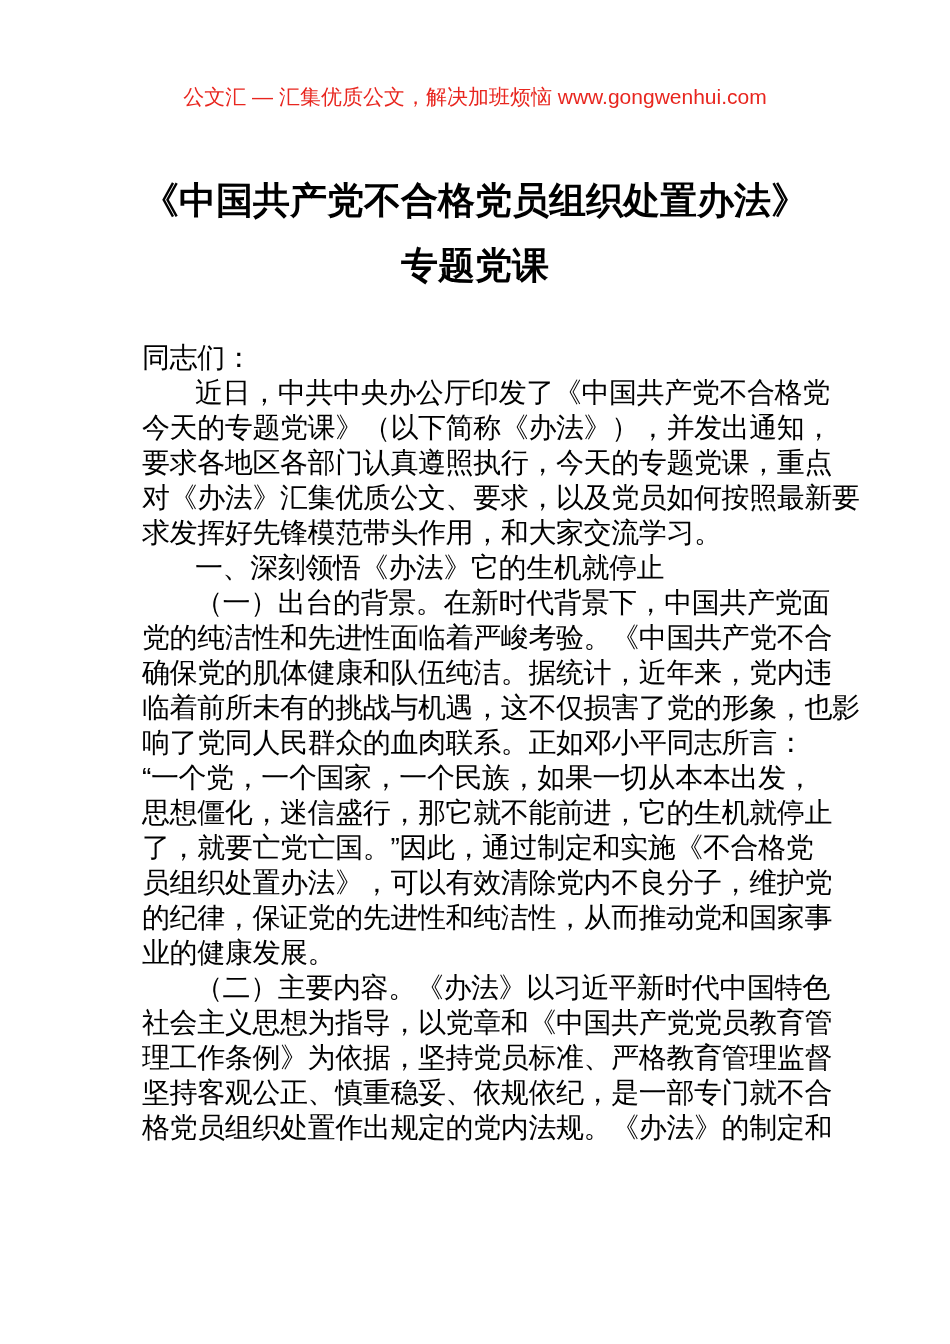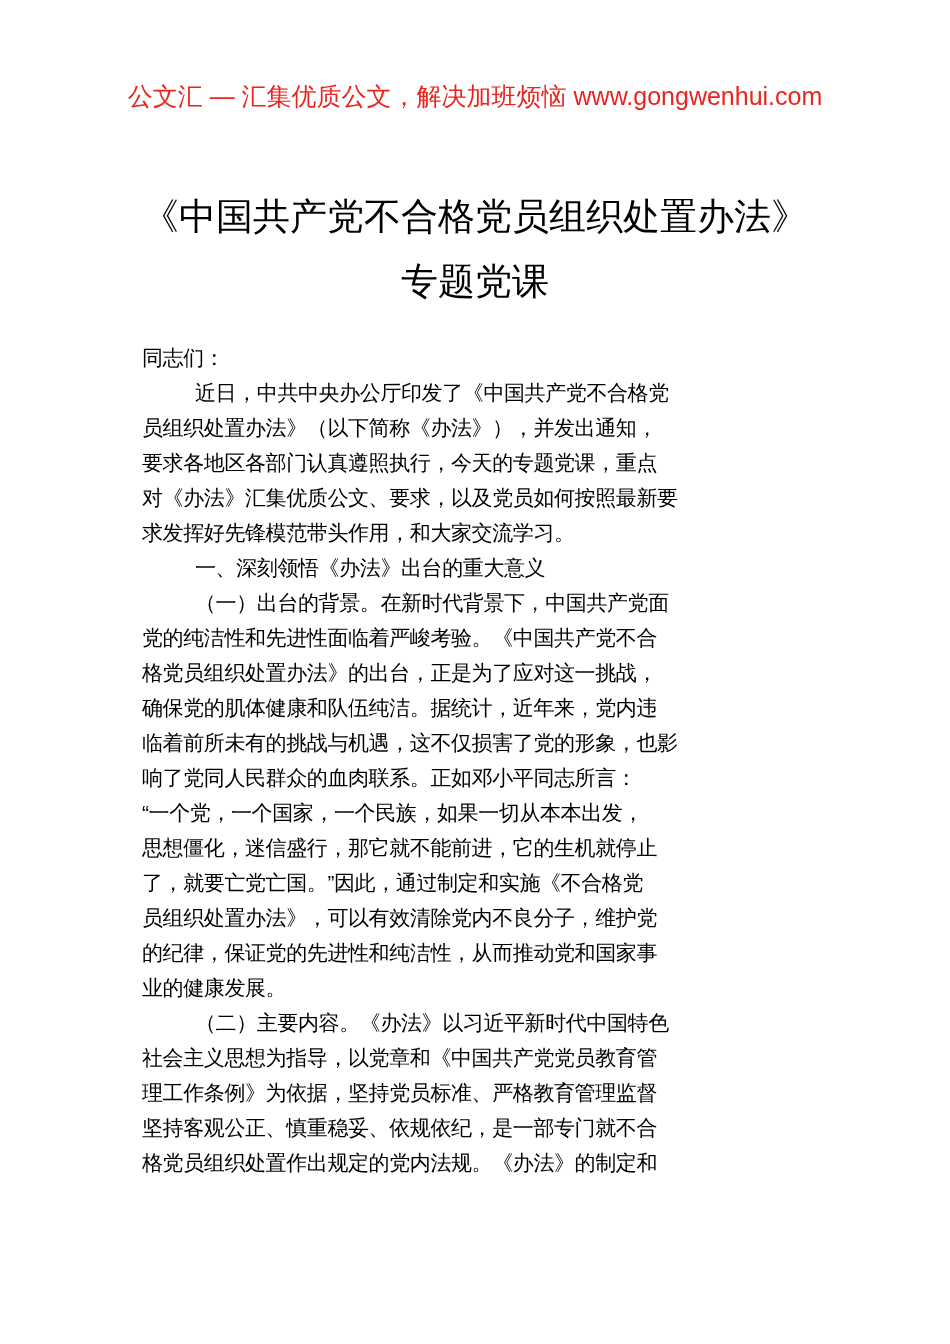--- a/index.html
+++ b/index.html
@@ -15,47 +15,47 @@
     overflow: hidden;
     font-family: "Liberation Sans", sans-serif;
     color: #000000;
   }
   .watermark {
     position: absolute;
     top: 84px;
     left: 0;
     width: 100%;
     text-align: center;
-    font-size: 25px;
+    font-size: 21px;
     line-height: 25px;
     color: #e8261f;
     white-space: nowrap;
   }
   .title-block {
     position: absolute;
-    top: 184px;
+    top: 168px;
     left: 0;
     width: 100%;
     text-align: center;
     font-size: 37px;
-    font-weight: 400;
+    font-weight: 700;
     letter-spacing: 0;
   }
   .title-line {
     display: block;
     height: 65px;
     line-height: 65px;
     white-space: nowrap;
   }
   .doc-body {
     position: absolute;
     top: 340px;
     left: 142px;
     width: 670px;
-    font-size: 21px;
+    font-size: 28px;
   }
   .para {
     margin: 0;
     padding: 0;
   }
   .line {
     height: 35px;
     line-height: 35px;
     white-space: nowrap;
     letter-spacing: -0.4px;
@@ -75,32 +75,31 @@
     <span class="title-line">《中国共产党不合格党员组织处置办法》</span>
     <span class="title-line">专题党课</span>
   </div>
 
   <div class="doc-body">
       <div class="para">
         <div class="line">同志们：</div>
       </div>
       <div class="para">
         <div class="line indent">近日，中共中央办公厅印发了《中国共产党不合格党</div>
-        <div class="line">员组织处置办法》（以下简称《办法》），并发出通知，</div>
+        <div class="line">今天的专题党课》（以下简称《办法》），并发出通知，</div>
         <div class="line">要求各地区各部门认真遵照执行，今天的专题党课，重点</div>
         <div class="line">对《办法》汇集优质公文、要求，以及党员如何按照最新要</div>
         <div class="line">求发挥好先锋模范带头作用，和大家交流学习。</div>
       </div>
       <div class="para">
-        <div class="line indent">一、深刻领悟《办法》出台的重大意义</div>
+        <div class="line indent">一、深刻领悟《办法》它的生机就停止</div>
       </div>
       <div class="para">
         <div class="line indent">（一）出台的背景。在新时代背景下，中国共产党面</div>
         <div class="line">党的纯洁性和先进性面临着严峻考验。《中国共产党不合</div>
-        <div class="line">格党员组织处置办法》的出台，正是为了应对这一挑战，</div>
         <div class="line">确保党的肌体健康和队伍纯洁。据统计，近年来，党内违</div>
         <div class="line">临着前所未有的挑战与机遇，这不仅损害了党的形象，也影</div>
         <div class="line">响了党同人民群众的血肉联系。正如邓小平同志所言：</div>
         <div class="line">“一个党，一个国家，一个民族，如果一切从本本出发，</div>
         <div class="line">思想僵化，迷信盛行，那它就不能前进，它的生机就停止</div>
         <div class="line">了，就要亡党亡国。”因此，通过制定和实施《不合格党</div>
         <div class="line">员组织处置办法》，可以有效清除党内不良分子，维护党</div>
         <div class="line">的纪律，保证党的先进性和纯洁性，从而推动党和国家事</div>
         <div class="line">业的健康发展。</div>
       </div>

